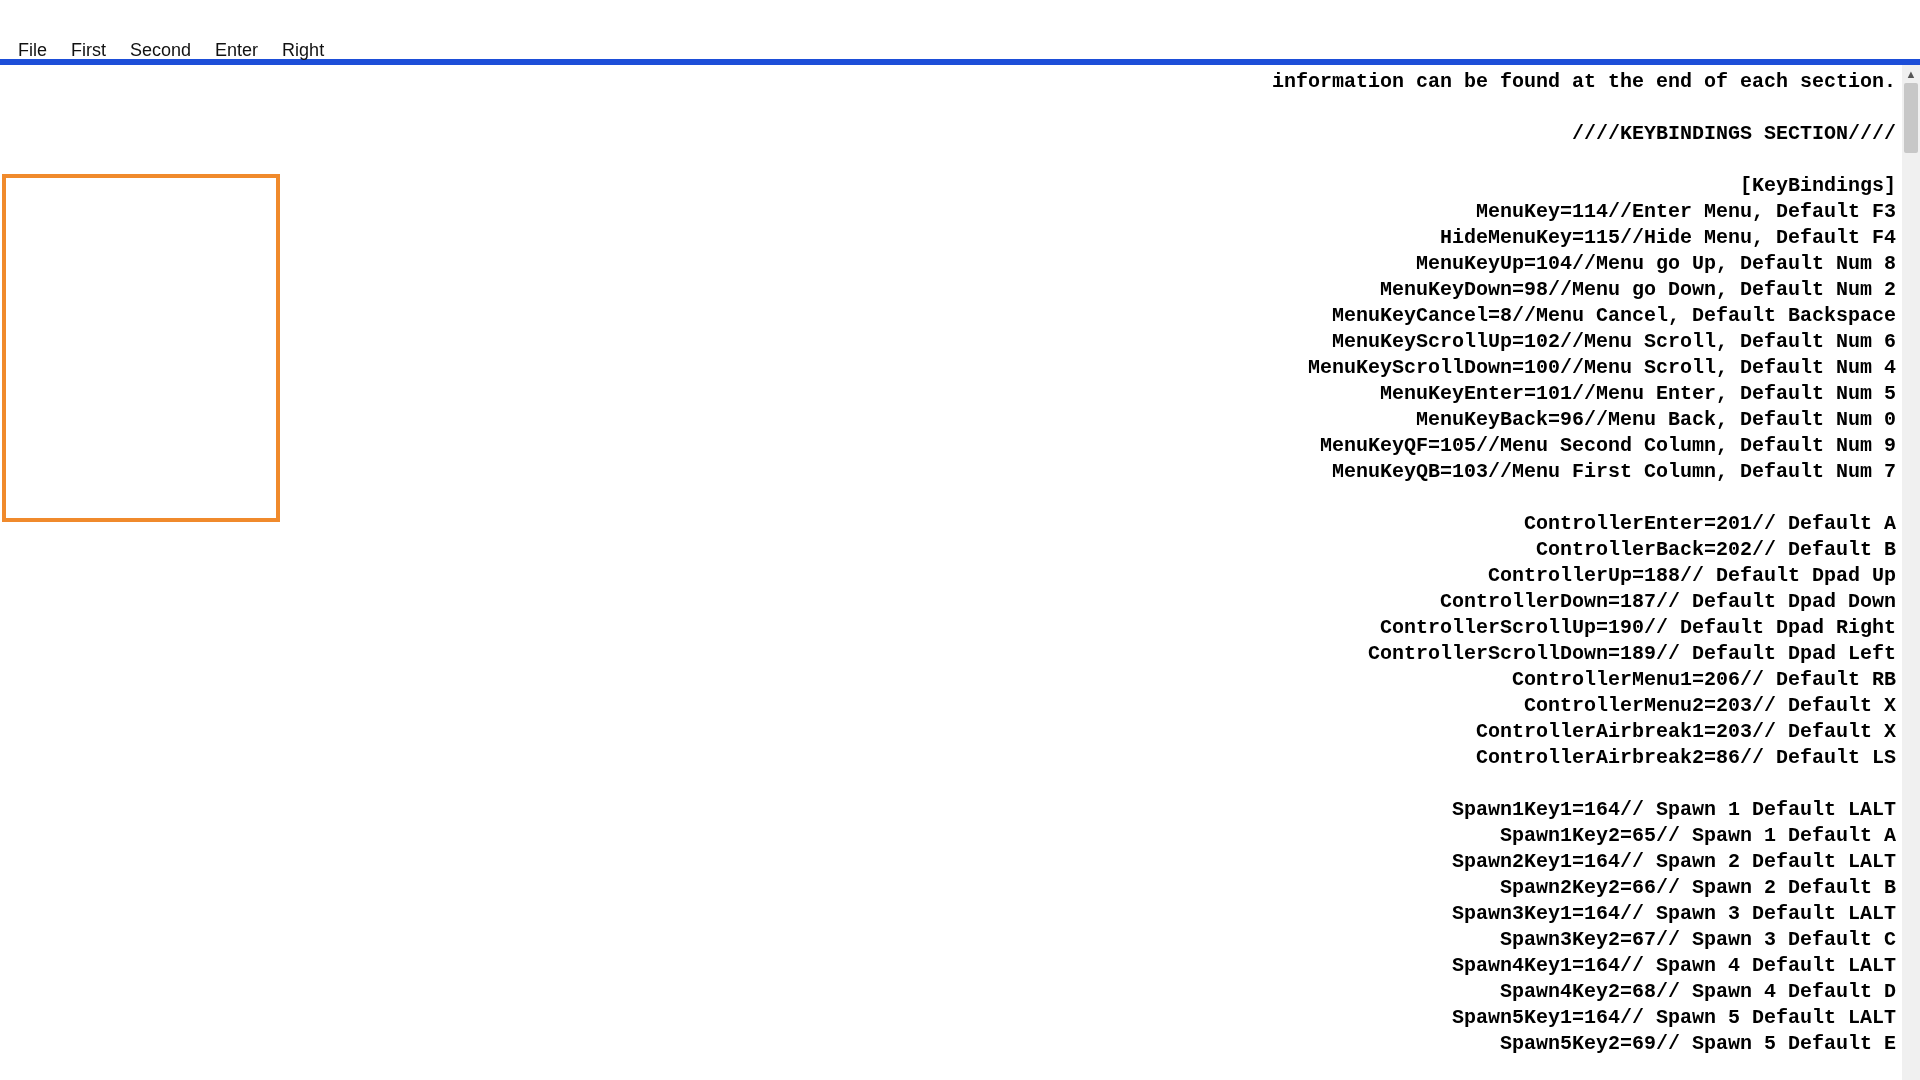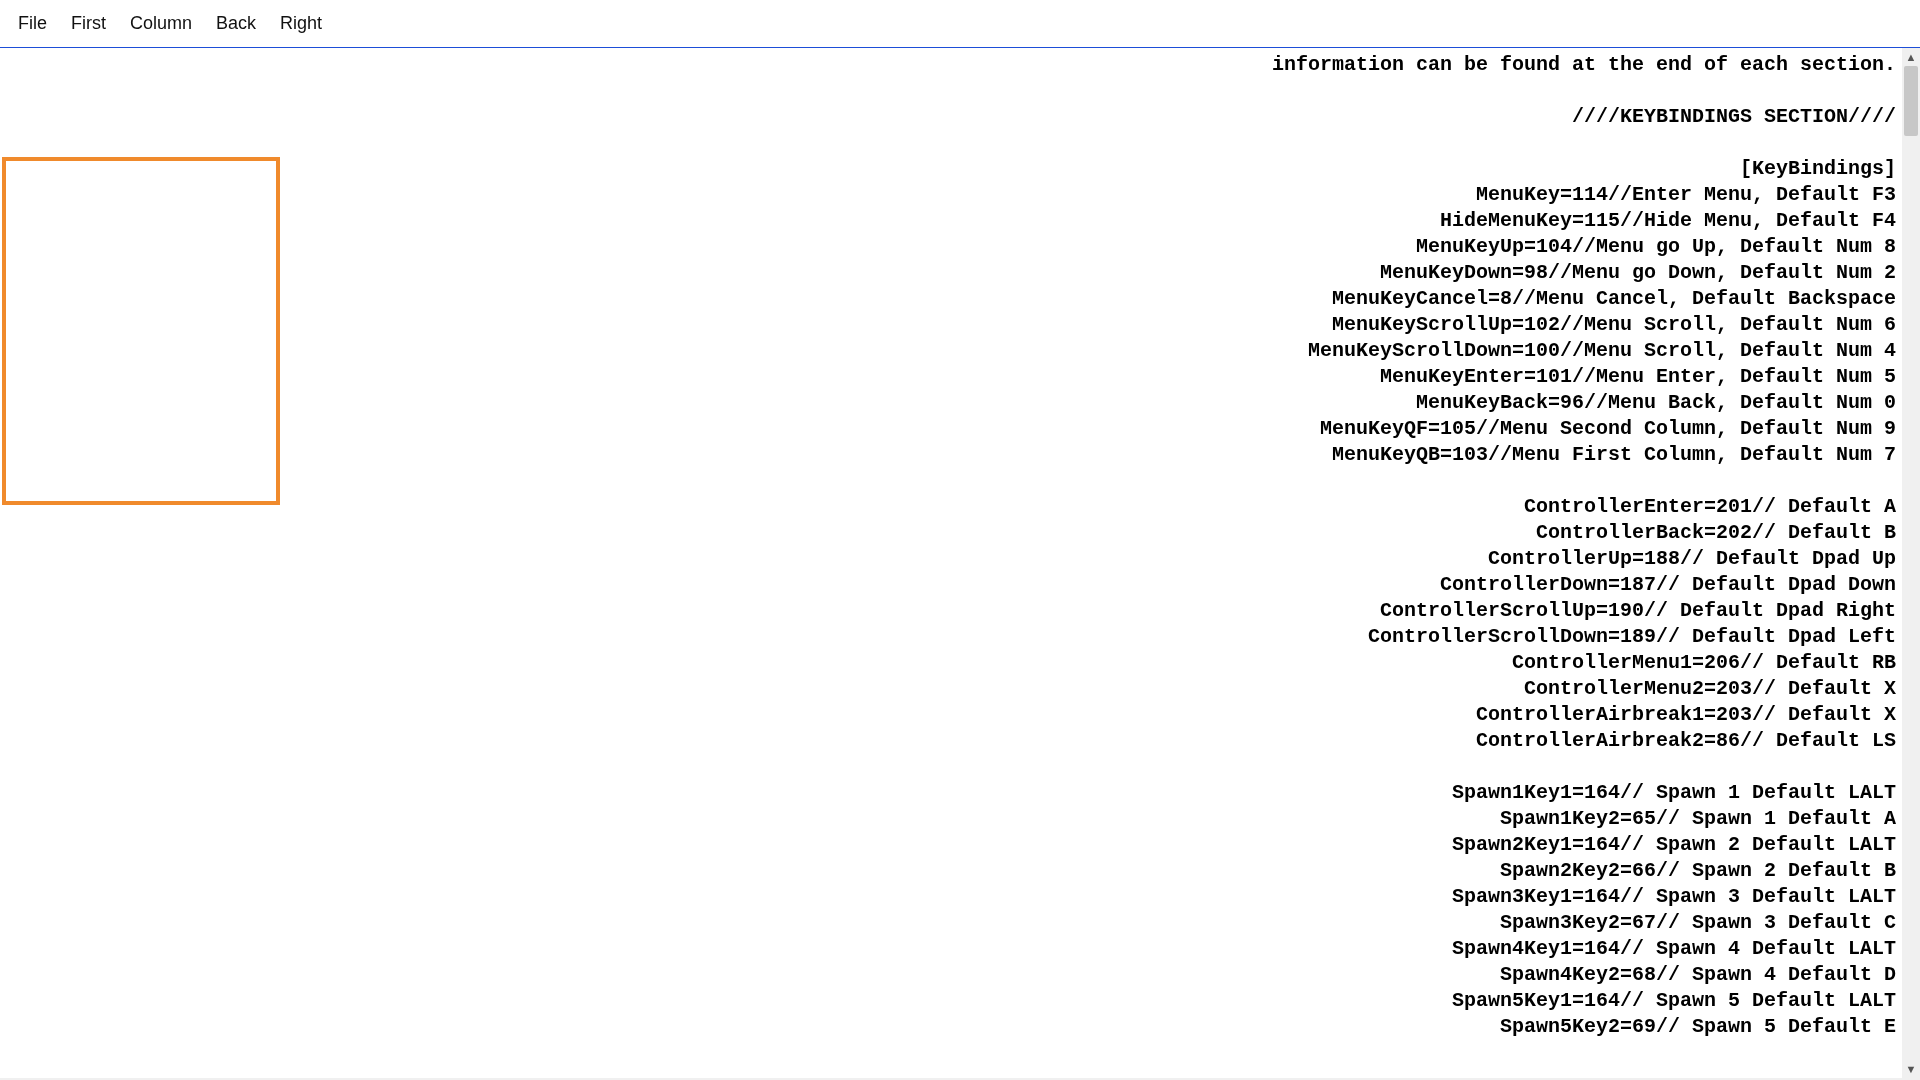--- a/index.html
+++ b/index.html
@@ -6,26 +6,27 @@
   html, body {
     margin: 0; padding: 0; width: 1920px; height: 1080px;
     font-family: "Segoe UI", Tahoma, sans-serif;
     font-size: 18px;
     background: #fff;
     overflow: hidden;
   }
   .menubar {
     display: flex;
     align-items: center;
-    height: 48px;
+    height: 23px;
     padding: 0 6px;
     background: #fff;
-    border-bottom: 1px solid #1d4ed8;
+    border-bottom: 6px solid #1d4ed8;
     font-size: 18px;
     color: #111;
+    margin-top: 42px;
   }
   .menubar .item {
     padding: 2px 12px;
     cursor: default;
   }
   .editor-wrap {
     position: relative;
     width: 100%;
     height: calc(100% - 32px);
   }
@@ -88,22 +89,22 @@
     border: 4px solid #f08a2c;
     pointer-events: none;
   }
 </style>
 </head>
 <body>
 
 <div class="menubar" id="menubar">
     <div class="item">File</div>
     <div class="item">First</div>
-    <div class="item">Column</div>
-    <div class="item">Back</div>
+    <div class="item">Second</div>
+    <div class="item">Enter</div>
     <div class="item">Right</div>
   </div>
 
 <div class="editor-wrap">
   <div class="editor" id="editor"><div class="line">information can be found at the end of each section.</div><div class="line">&nbsp;</div><div class="line">////KEYBINDINGS SECTION////</div><div class="line">&nbsp;</div><div class="line">[KeyBindings]</div><div class="line"><span class="col-a" style="width:24ch">MenuKey=114</span>//Enter Menu, Default F3</div><div class="line"><span class="col-a" style="width:24ch">HideMenuKey=115</span>//Hide Menu, Default F4</div><div class="line"><span class="col-a" style="width:24ch">MenuKeyUp=104</span>//Menu go Up, Default Num 8</div><div class="line"><span class="col-a" style="width:24ch">MenuKeyDown=98</span>//Menu go Down, Default Num 2</div><div class="line"><span class="col-a" style="width:24ch">MenuKeyCancel=8</span>//Menu Cancel, Default Backspace</div><div class="line"><span class="col-a" style="width:24ch">MenuKeyScrollUp=102</span>//Menu Scroll, Default Num 6</div><div class="line"><span class="col-a" style="width:24ch">MenuKeyScrollDown=100</span>//Menu Scroll, Default Num 4</div><div class="line"><span class="col-a" style="width:24ch">MenuKeyEnter=101</span>//Menu Enter, Default Num 5</div><div class="line"><span class="col-a" style="width:24ch">MenuKeyBack=96</span>//Menu Back, Default Num 0</div><div class="line"><span class="col-a" style="width:24ch">MenuKeyQF=105</span>//Menu Second Column, Default Num 9</div><div class="line"><span class="col-a" style="width:24ch">MenuKeyQB=103</span>//Menu First Column, Default Num 7</div><div class="line">&nbsp;</div><div class="line"><span class="col-a" style="width:32ch">ControllerEnter=201</span>// Default A</div><div class="line"><span class="col-a" style="width:32ch">ControllerBack=202</span>// Default B</div><div class="line"><span class="col-a" style="width:32ch">ControllerUp=188</span>// Default Dpad Up</div><div class="line"><span class="col-a" style="width:32ch">ControllerDown=187</span>// Default Dpad Down</div><div class="line"><span class="col-a" style="width:32ch">ControllerScrollUp=190</span>// Default Dpad Right</div><div class="line"><span class="col-a" style="width:32ch">ControllerScrollDown=189</span>// Default Dpad Left</div><div class="line"><span class="col-a" style="width:32ch">ControllerMenu1=206</span>// Default RB</div><div class="line"><span class="col-a" style="width:32ch">ControllerMenu2=203</span>// Default X</div><div class="line"><span class="col-a" style="width:32ch">ControllerAirbreak1=203</span>// Default X</div><div class="line"><span class="col-a" style="width:32ch">ControllerAirbreak2=86</span>// Default LS</div><div class="line">&nbsp;</div><div class="line"><span class="col-a" style="width:24ch">Spawn1Key1=164</span>// Spawn 1 Default LALT</div><div class="line"><span class="col-a" style="width:24ch">Spawn1Key2=65</span>// Spawn 1 Default A</div><div class="line"><span class="col-a" style="width:24ch">Spawn2Key1=164</span>// Spawn 2 Default LALT</div><div class="line"><span class="col-a" style="width:24ch">Spawn2Key2=66</span>// Spawn 2 Default B</div><div class="line"><span class="col-a" style="width:24ch">Spawn3Key1=164</span>// Spawn 3 Default LALT</div><div class="line"><span class="col-a" style="width:24ch">Spawn3Key2=67</span>// Spawn 3 Default C</div><div class="line"><span class="col-a" style="width:24ch">Spawn4Key1=164</span>// Spawn 4 Default LALT</div><div class="line"><span class="col-a" style="width:24ch">Spawn4Key2=68</span>// Spawn 4 Default D</div><div class="line"><span class="col-a" style="width:24ch">Spawn5Key1=164</span>// Spawn 5 Default LALT</div><div class="line"><span class="col-a" style="width:24ch">Spawn5Key2=69</span>// Spawn 5 Default E</div></div>
 
   <div class="vscroll">
     <div class="arrow up">▲</div>
     <div class="thumb"></div>
     <div class="arrow down">▼</div>

